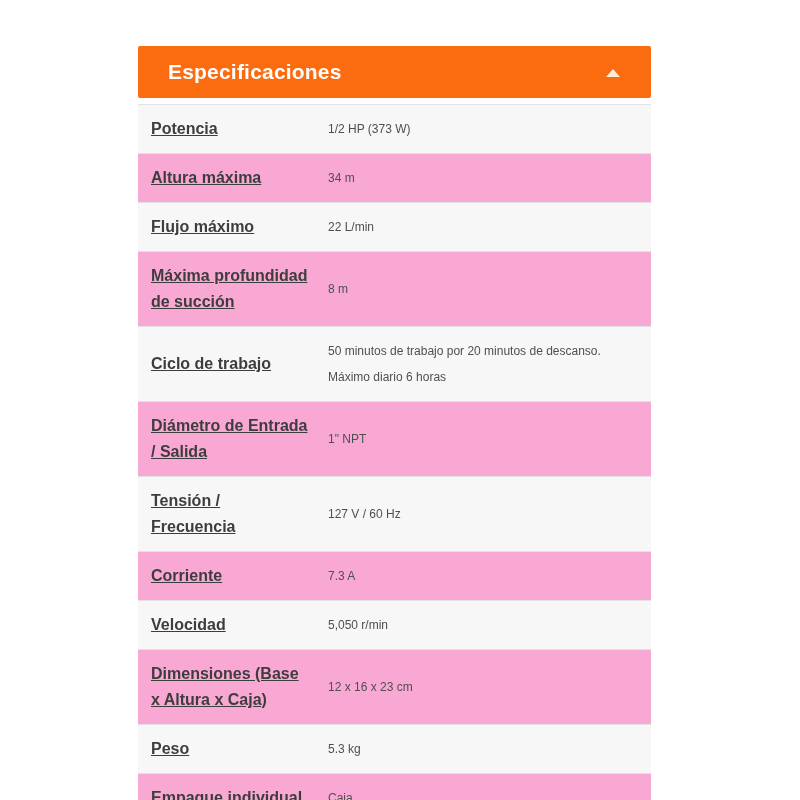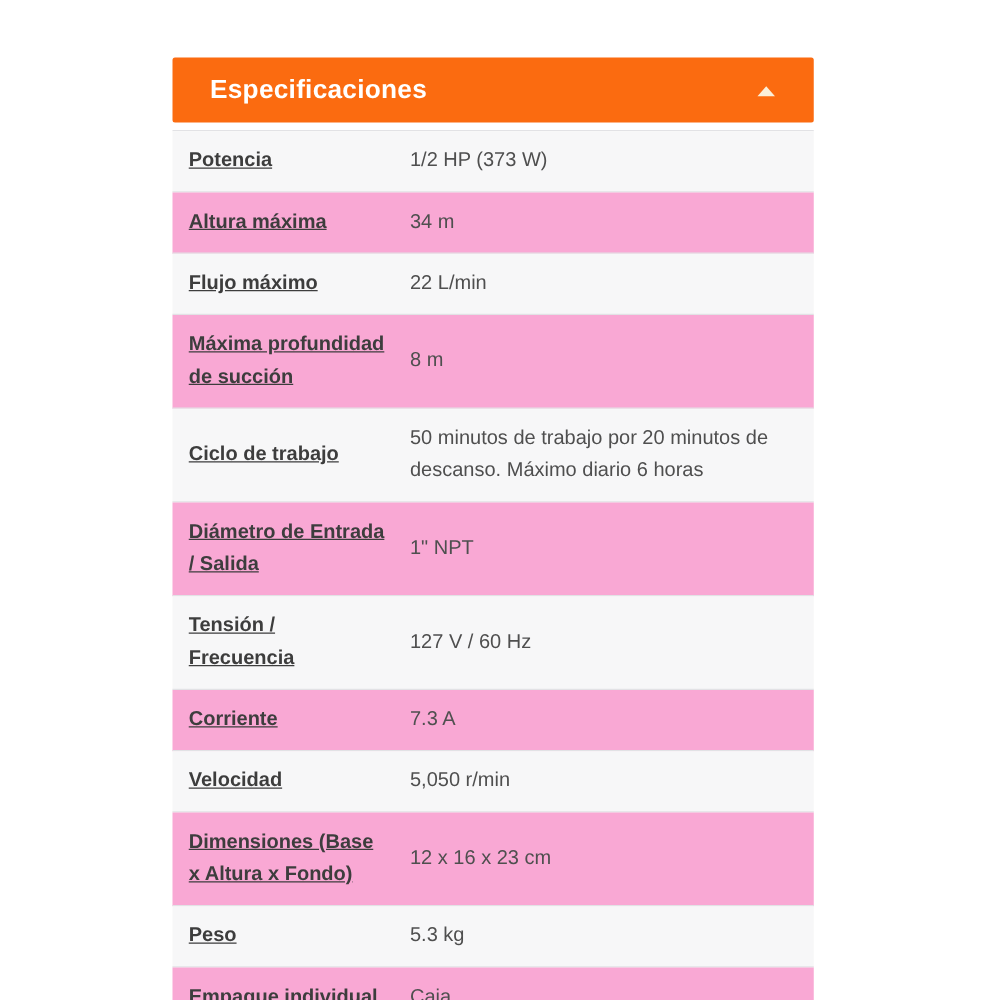--- a/index.html
+++ b/index.html
@@ -75,21 +75,21 @@
     flex: 0 0 157px;
     margin-right: 20px;
     font-size: 16px;
     line-height: 26px;
     font-weight: 700;
     color: var(--label);
     text-decoration: underline;
   }
   .spec-value {
     flex: 1;
-    font-size: 16px;
+    font-size: 12px;
     line-height: 26px;
     font-weight: 400;
     color: var(--value);
   }
 </style>
 </head>
 <body>
 
 <div class="page">
   <section class="spec-accordion">
@@ -137,21 +137,21 @@
     <div class="spec-label">Corriente</div>
     <div class="spec-value">7.3 A</div>
   </div>
 
   <div class="spec-row alt">
     <div class="spec-label">Velocidad</div>
     <div class="spec-value">5,050 r/min</div>
   </div>
 
   <div class="spec-row">
-    <div class="spec-label">Dimensiones (Base x Altura x Fondo)</div>
+    <div class="spec-label">Dimensiones (Base x Altura x Caja)</div>
     <div class="spec-value">12 x 16 x 23 cm</div>
   </div>
 
   <div class="spec-row alt">
     <div class="spec-label">Peso</div>
     <div class="spec-value">5.3 kg</div>
   </div>
 
   <div class="spec-row">
     <div class="spec-label">Empaque individual</div>

